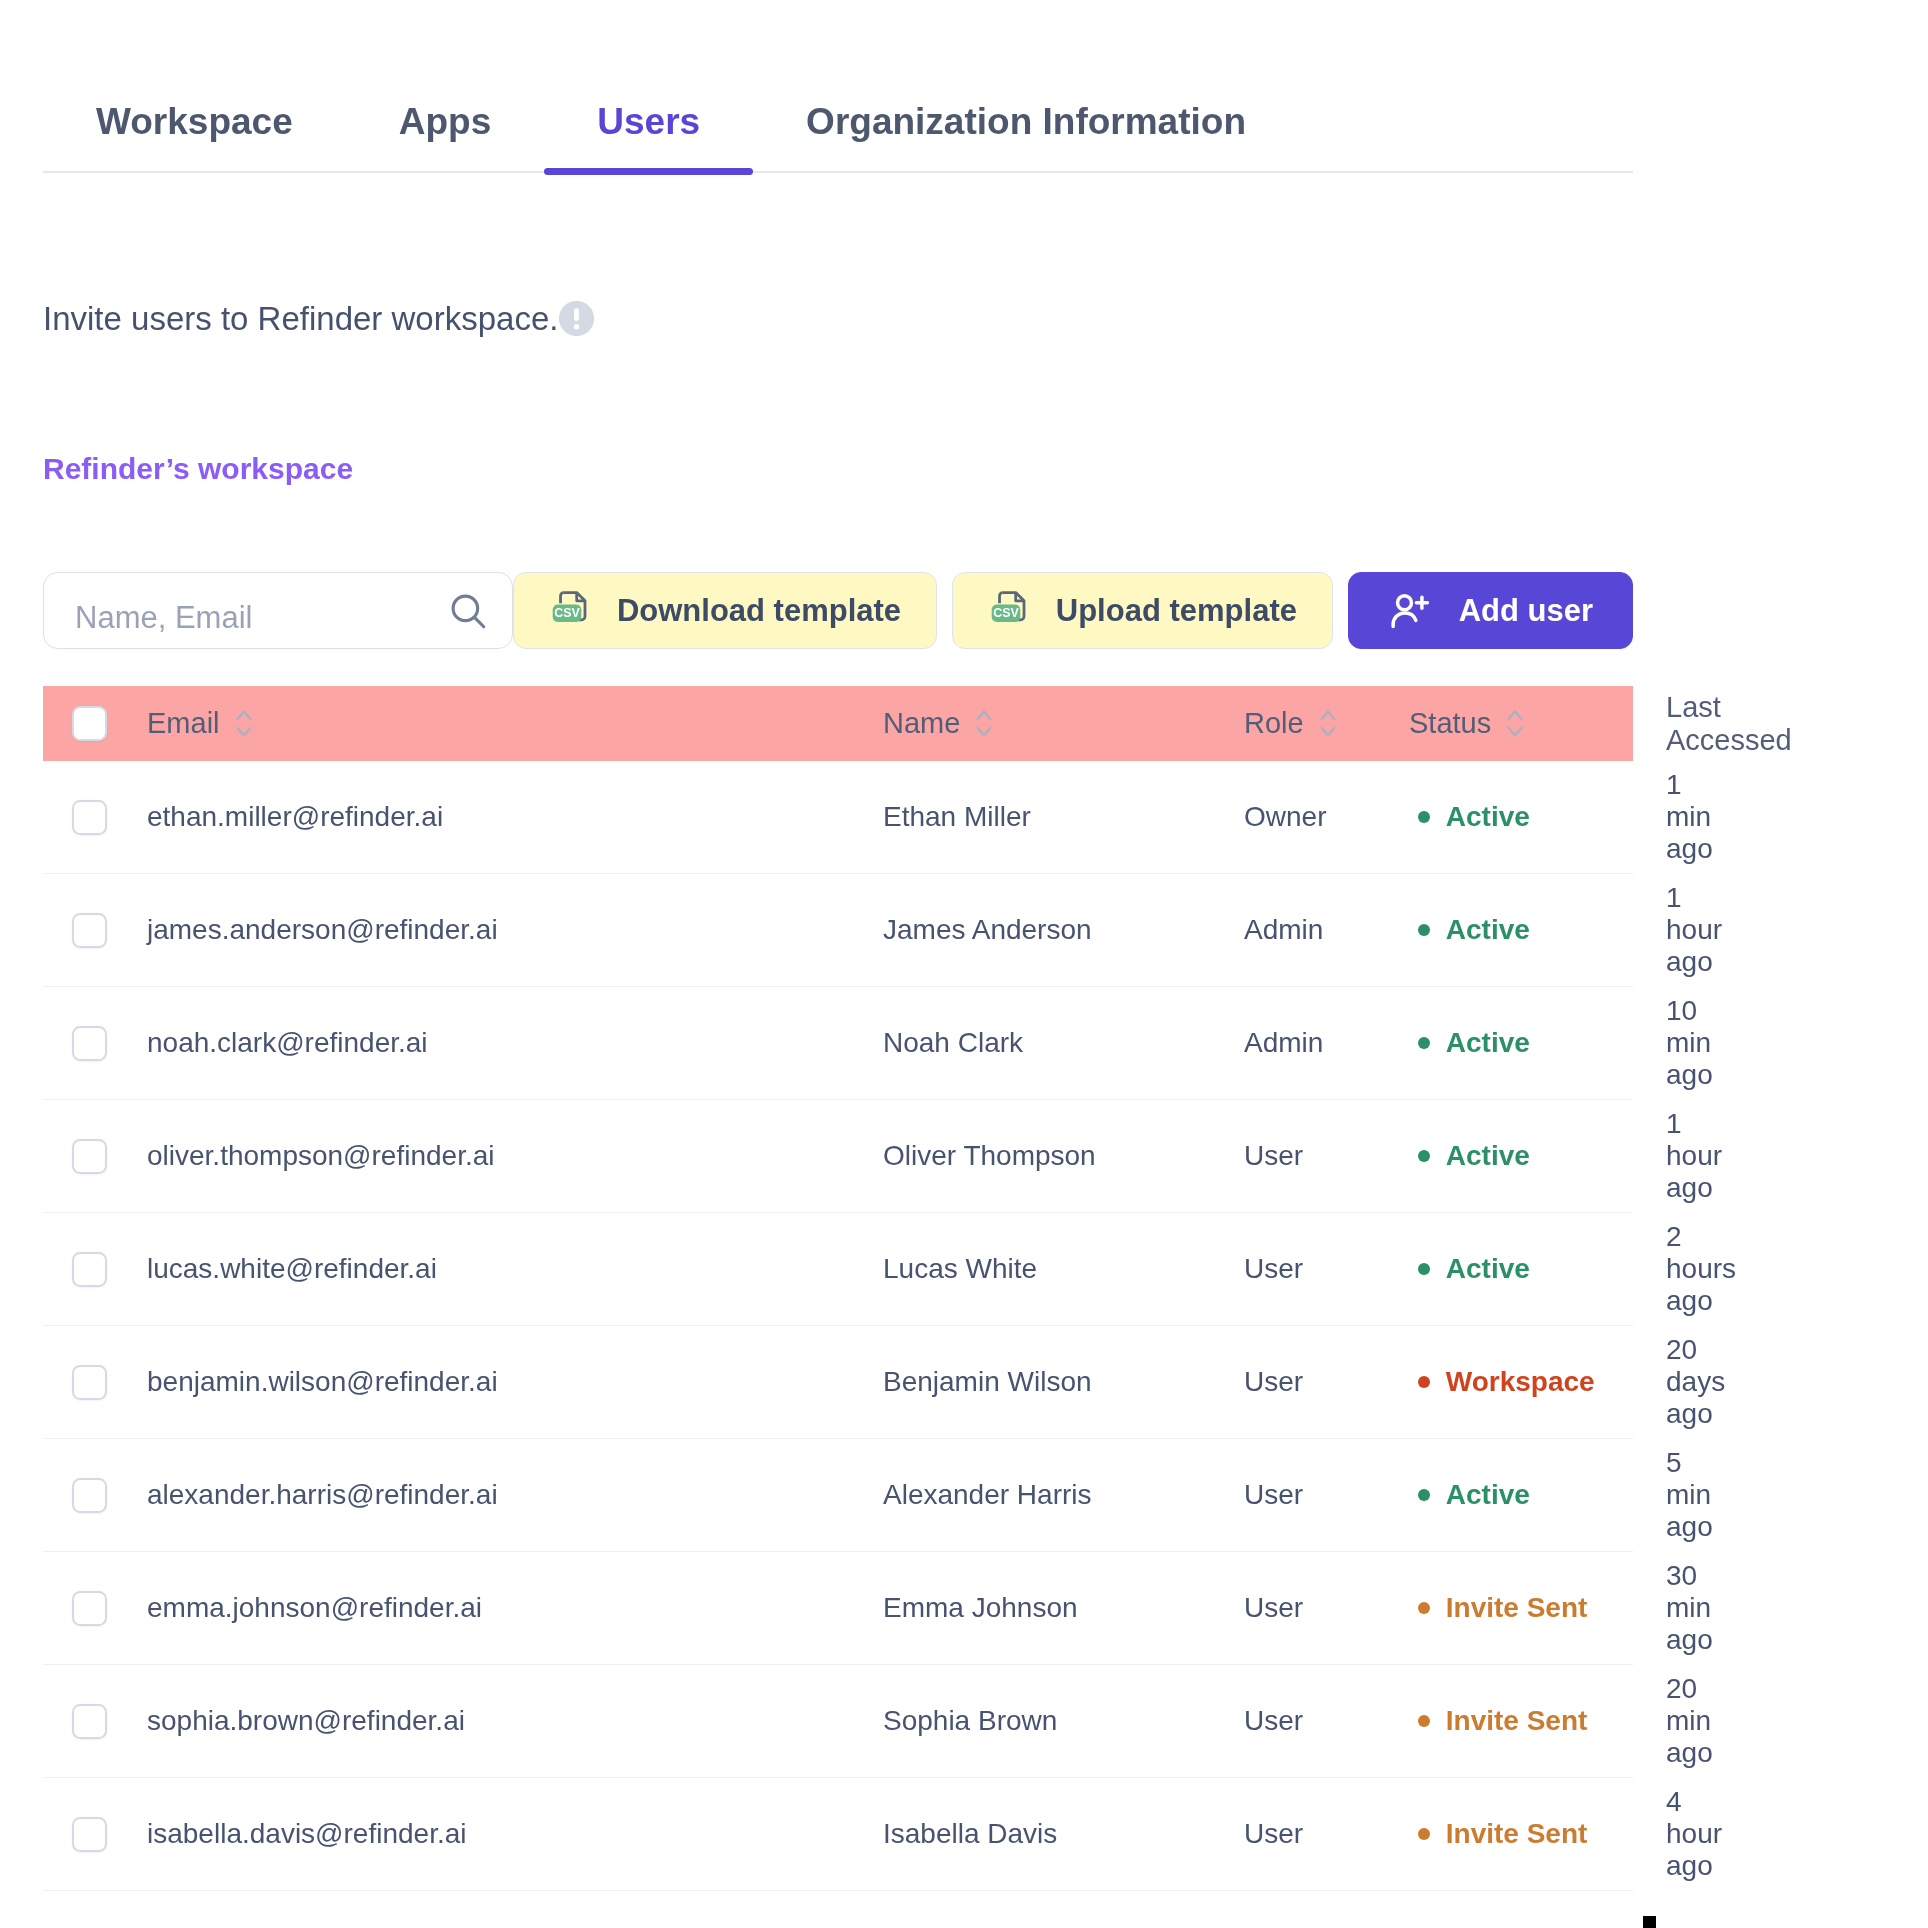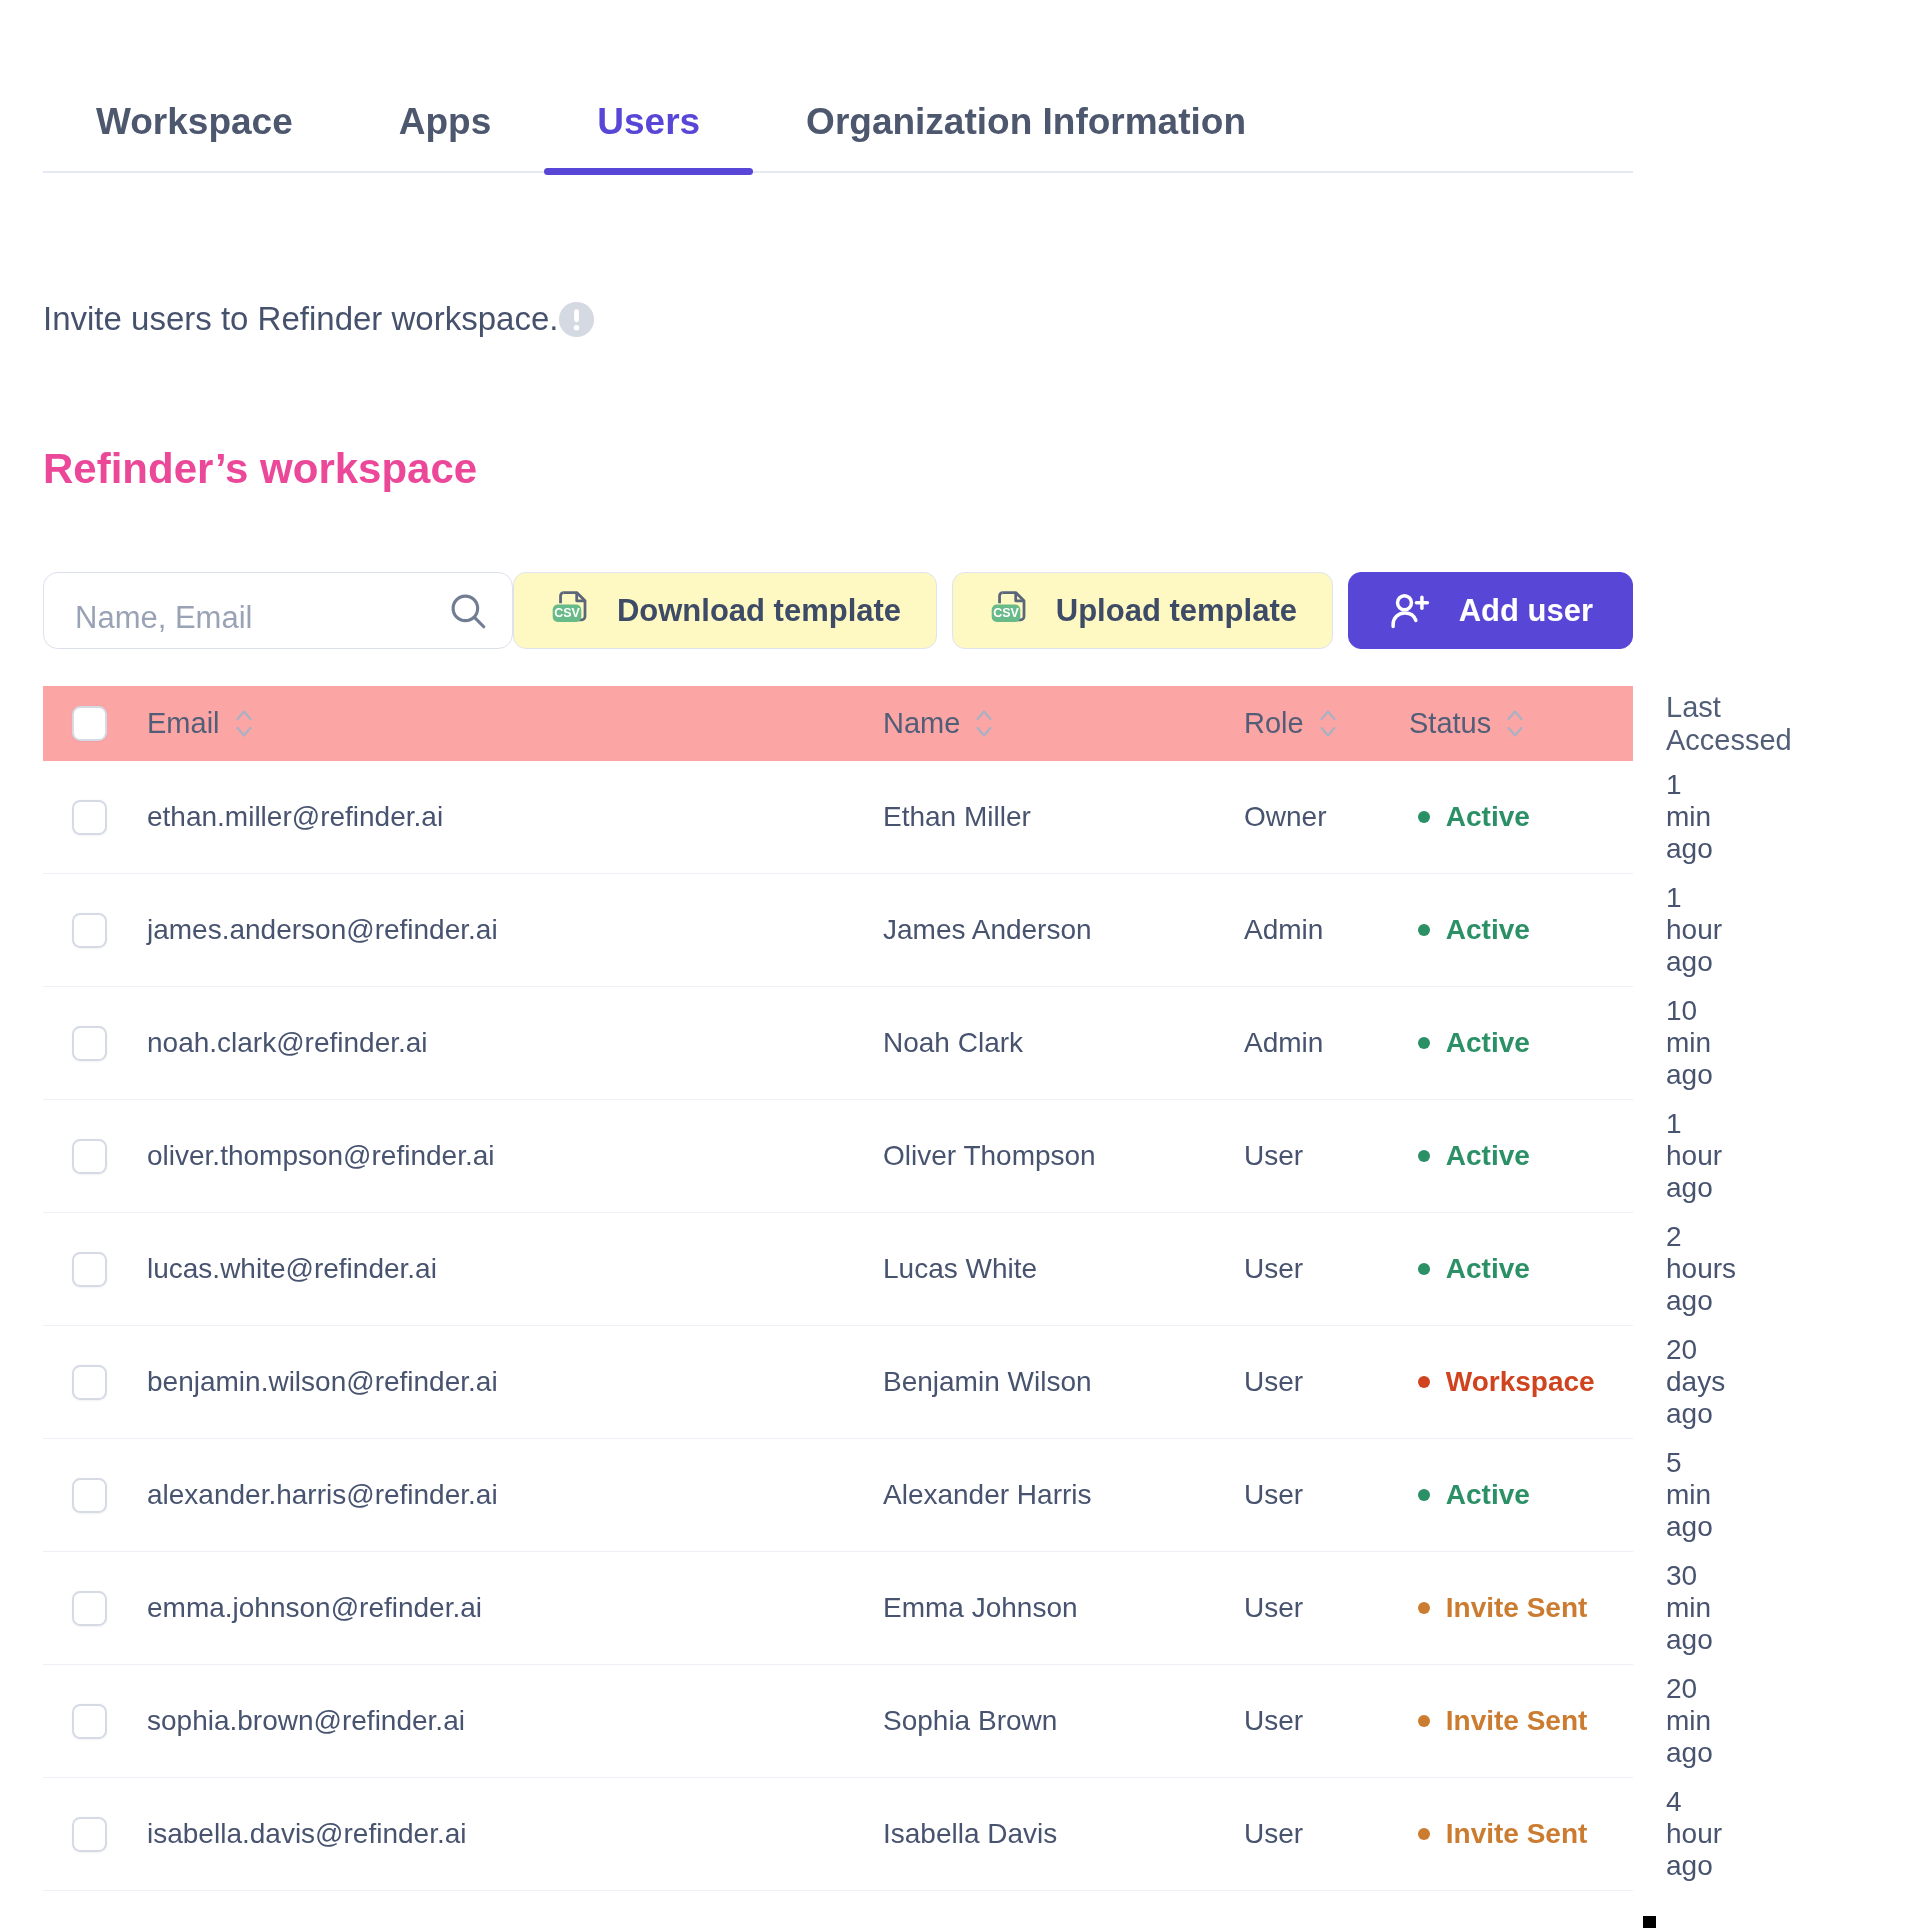--- a/index.html
+++ b/index.html
@@ -9,26 +9,26 @@
 
   
   .tabs-bar { height:173px; border-bottom:2.8px solid #e6e8f2; display:flex; align-items:flex-end; }
   .tab { position:relative; padding:0 53px 28.5px; font-size:37px; font-weight:700; color:#4d586f;
          cursor:pointer; white-space:nowrap; }
   .tab.active { color:var(--accent,#5847d6); }
   .tab.active::after { content:""; position:absolute; left:0; right:0; bottom:-3.7px; height:6.4px;
          background:var(--accent,#5847d6); border-radius:3.7px; }
 
   
-  .invite-line { margin-top:127px; display:flex; align-items:center; 
+  .invite-line { margin-top:127px; display:flex; align-items:flex-start; 
          font-size:33px; color:#46526d; }
   .info-icon { width:37px; height:37px; flex:0 0 auto; }
 
   
-  .workspace-title { margin-top:107px; font-size:42px; line-height:48px; font-weight:700; color:#ec4899; }
+  .workspace-title { margin-top:107px; font-size:30px; line-height:48px; font-weight:700; color:#8b5cf6; }
 
   
   .toolbar { margin-top:79px; display:flex; align-items:center; justify-content:space-between; }
   .search-box { position:relative; width:623px; height:77px; }
   .search-box input { width:100%; height:100%; border:1.8px solid #dce0ec; border-radius:14.7px;
          font-family:inherit; font-size:31px; color:#46526d; padding:14px 83px 0 31px; outline:none; }
   .search-box input::placeholder { color:#9aa3b6; }
   .search-icon { position:absolute; right:24px; top:50%; transform:translateY(-50%); width:42px; height:42px; }
 
   .actions { display:flex; align-items:center; gap:14.7px; }

